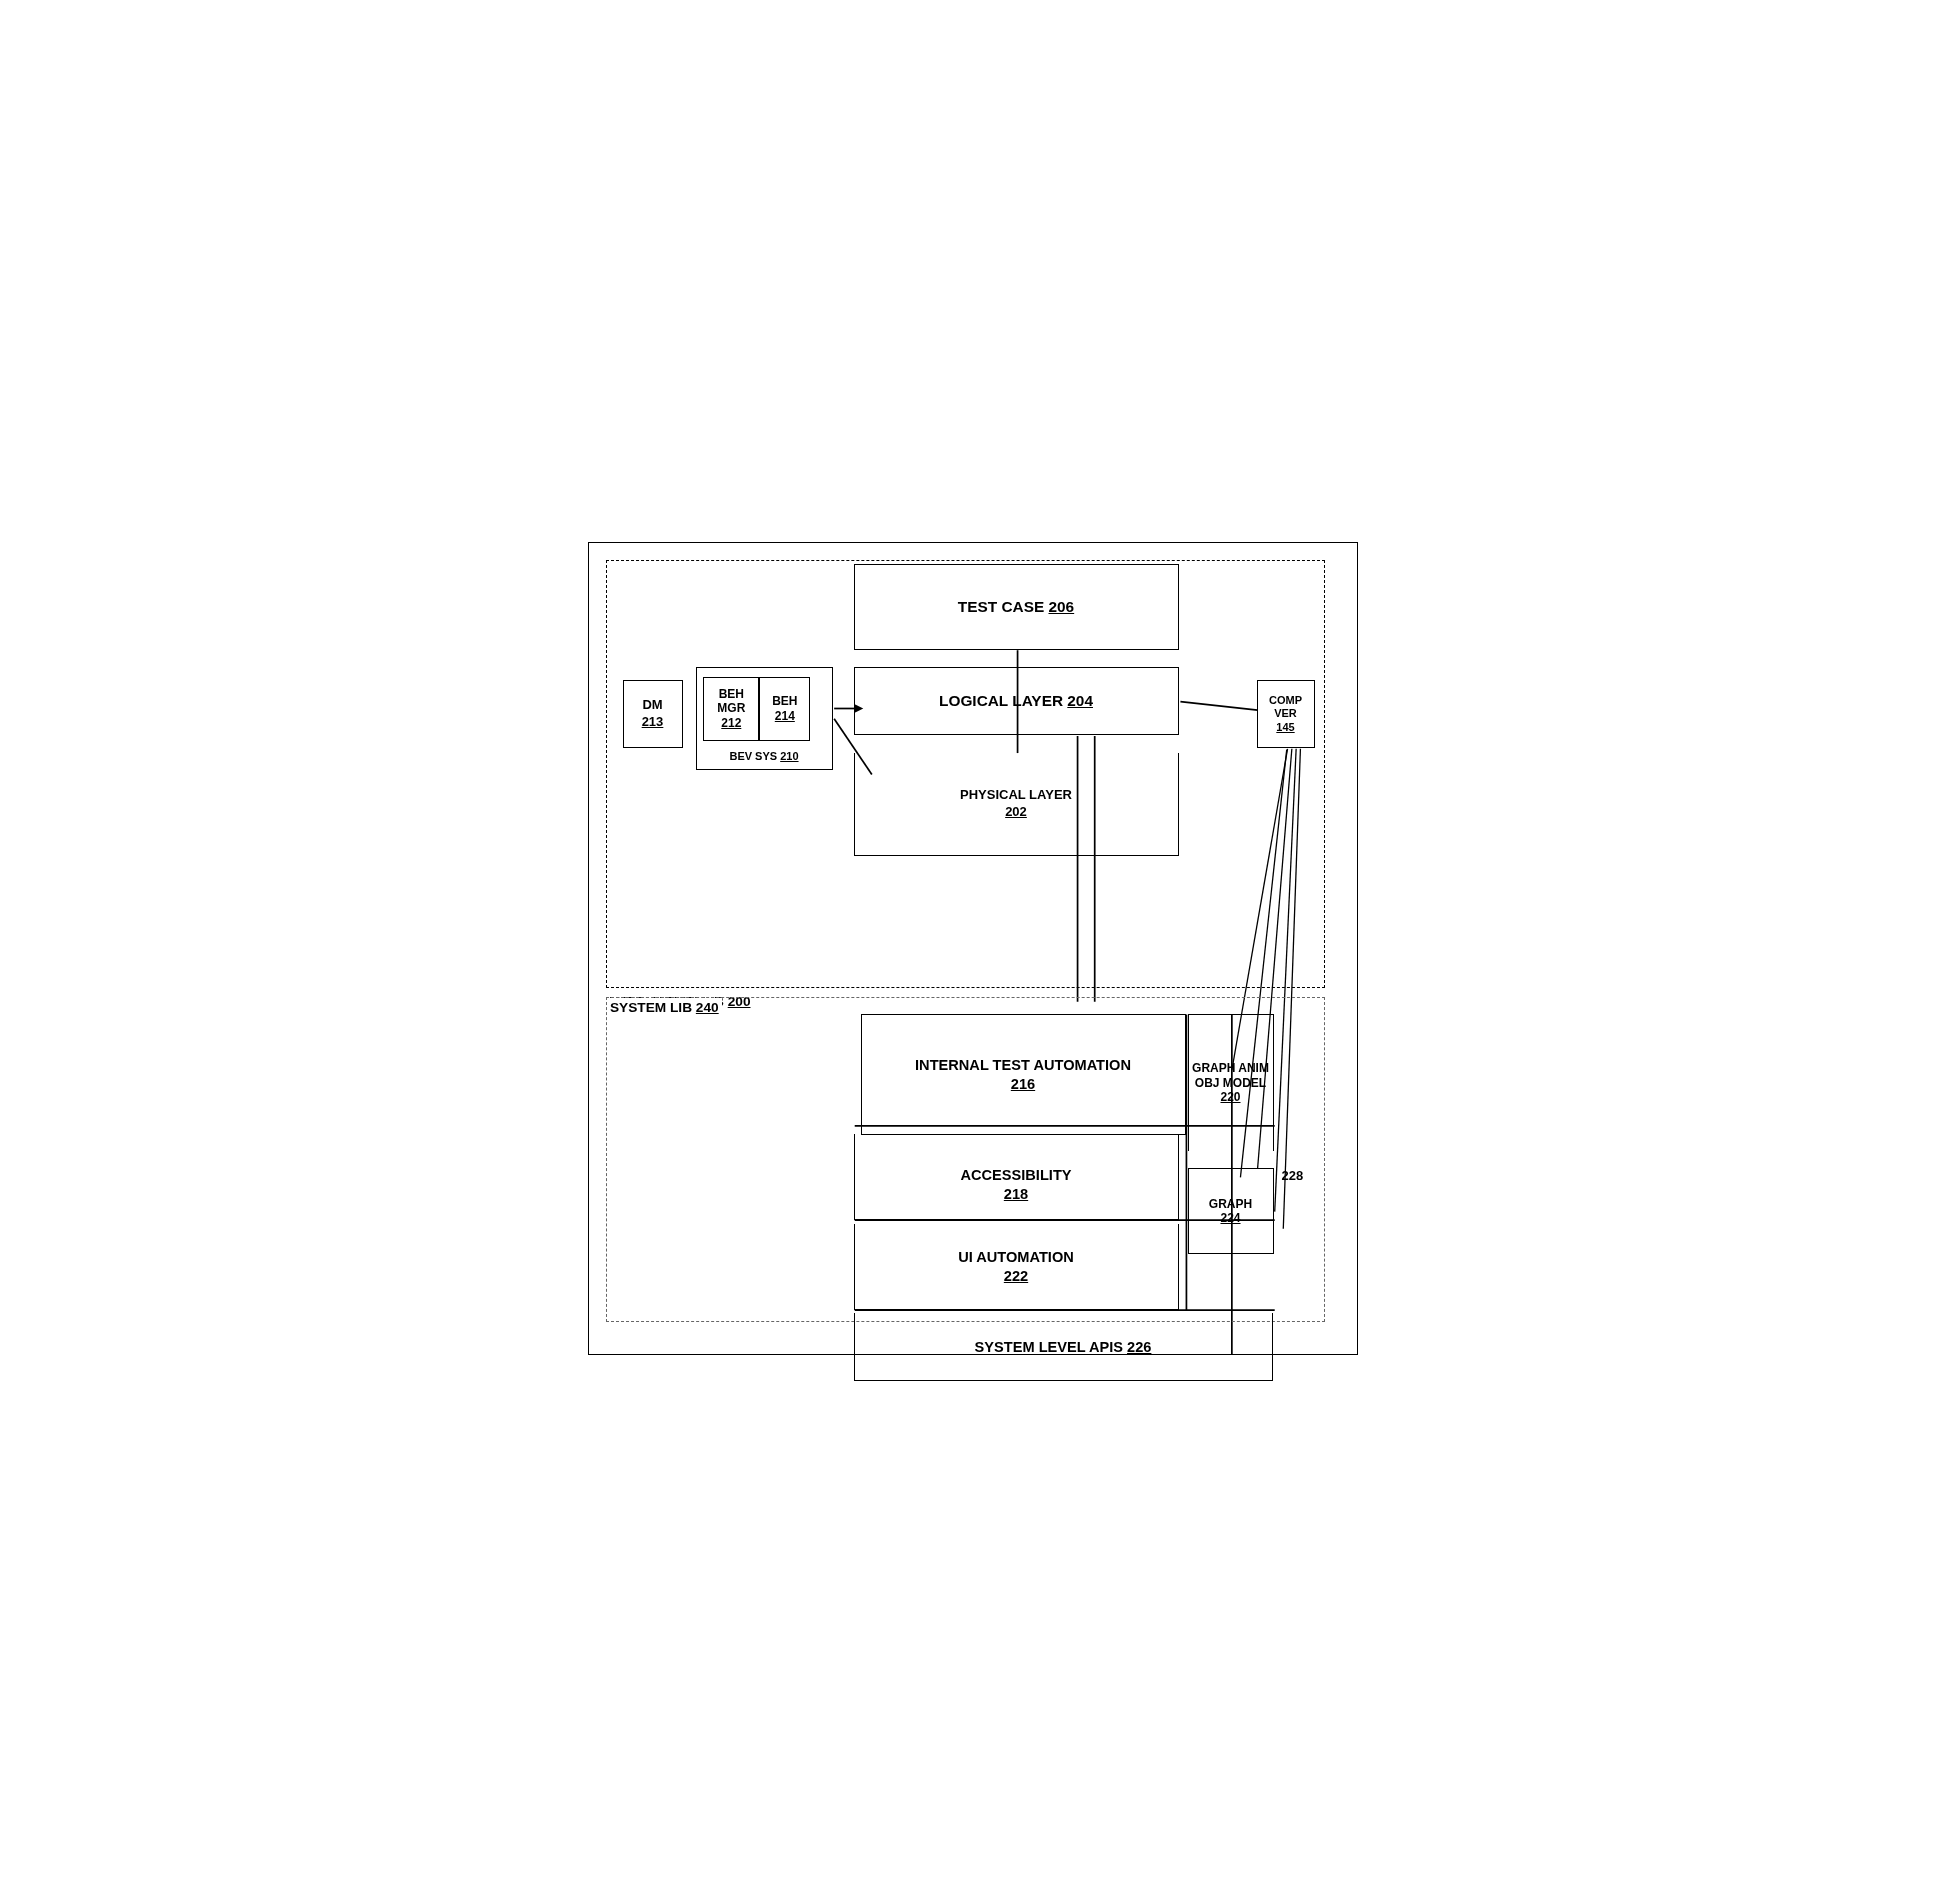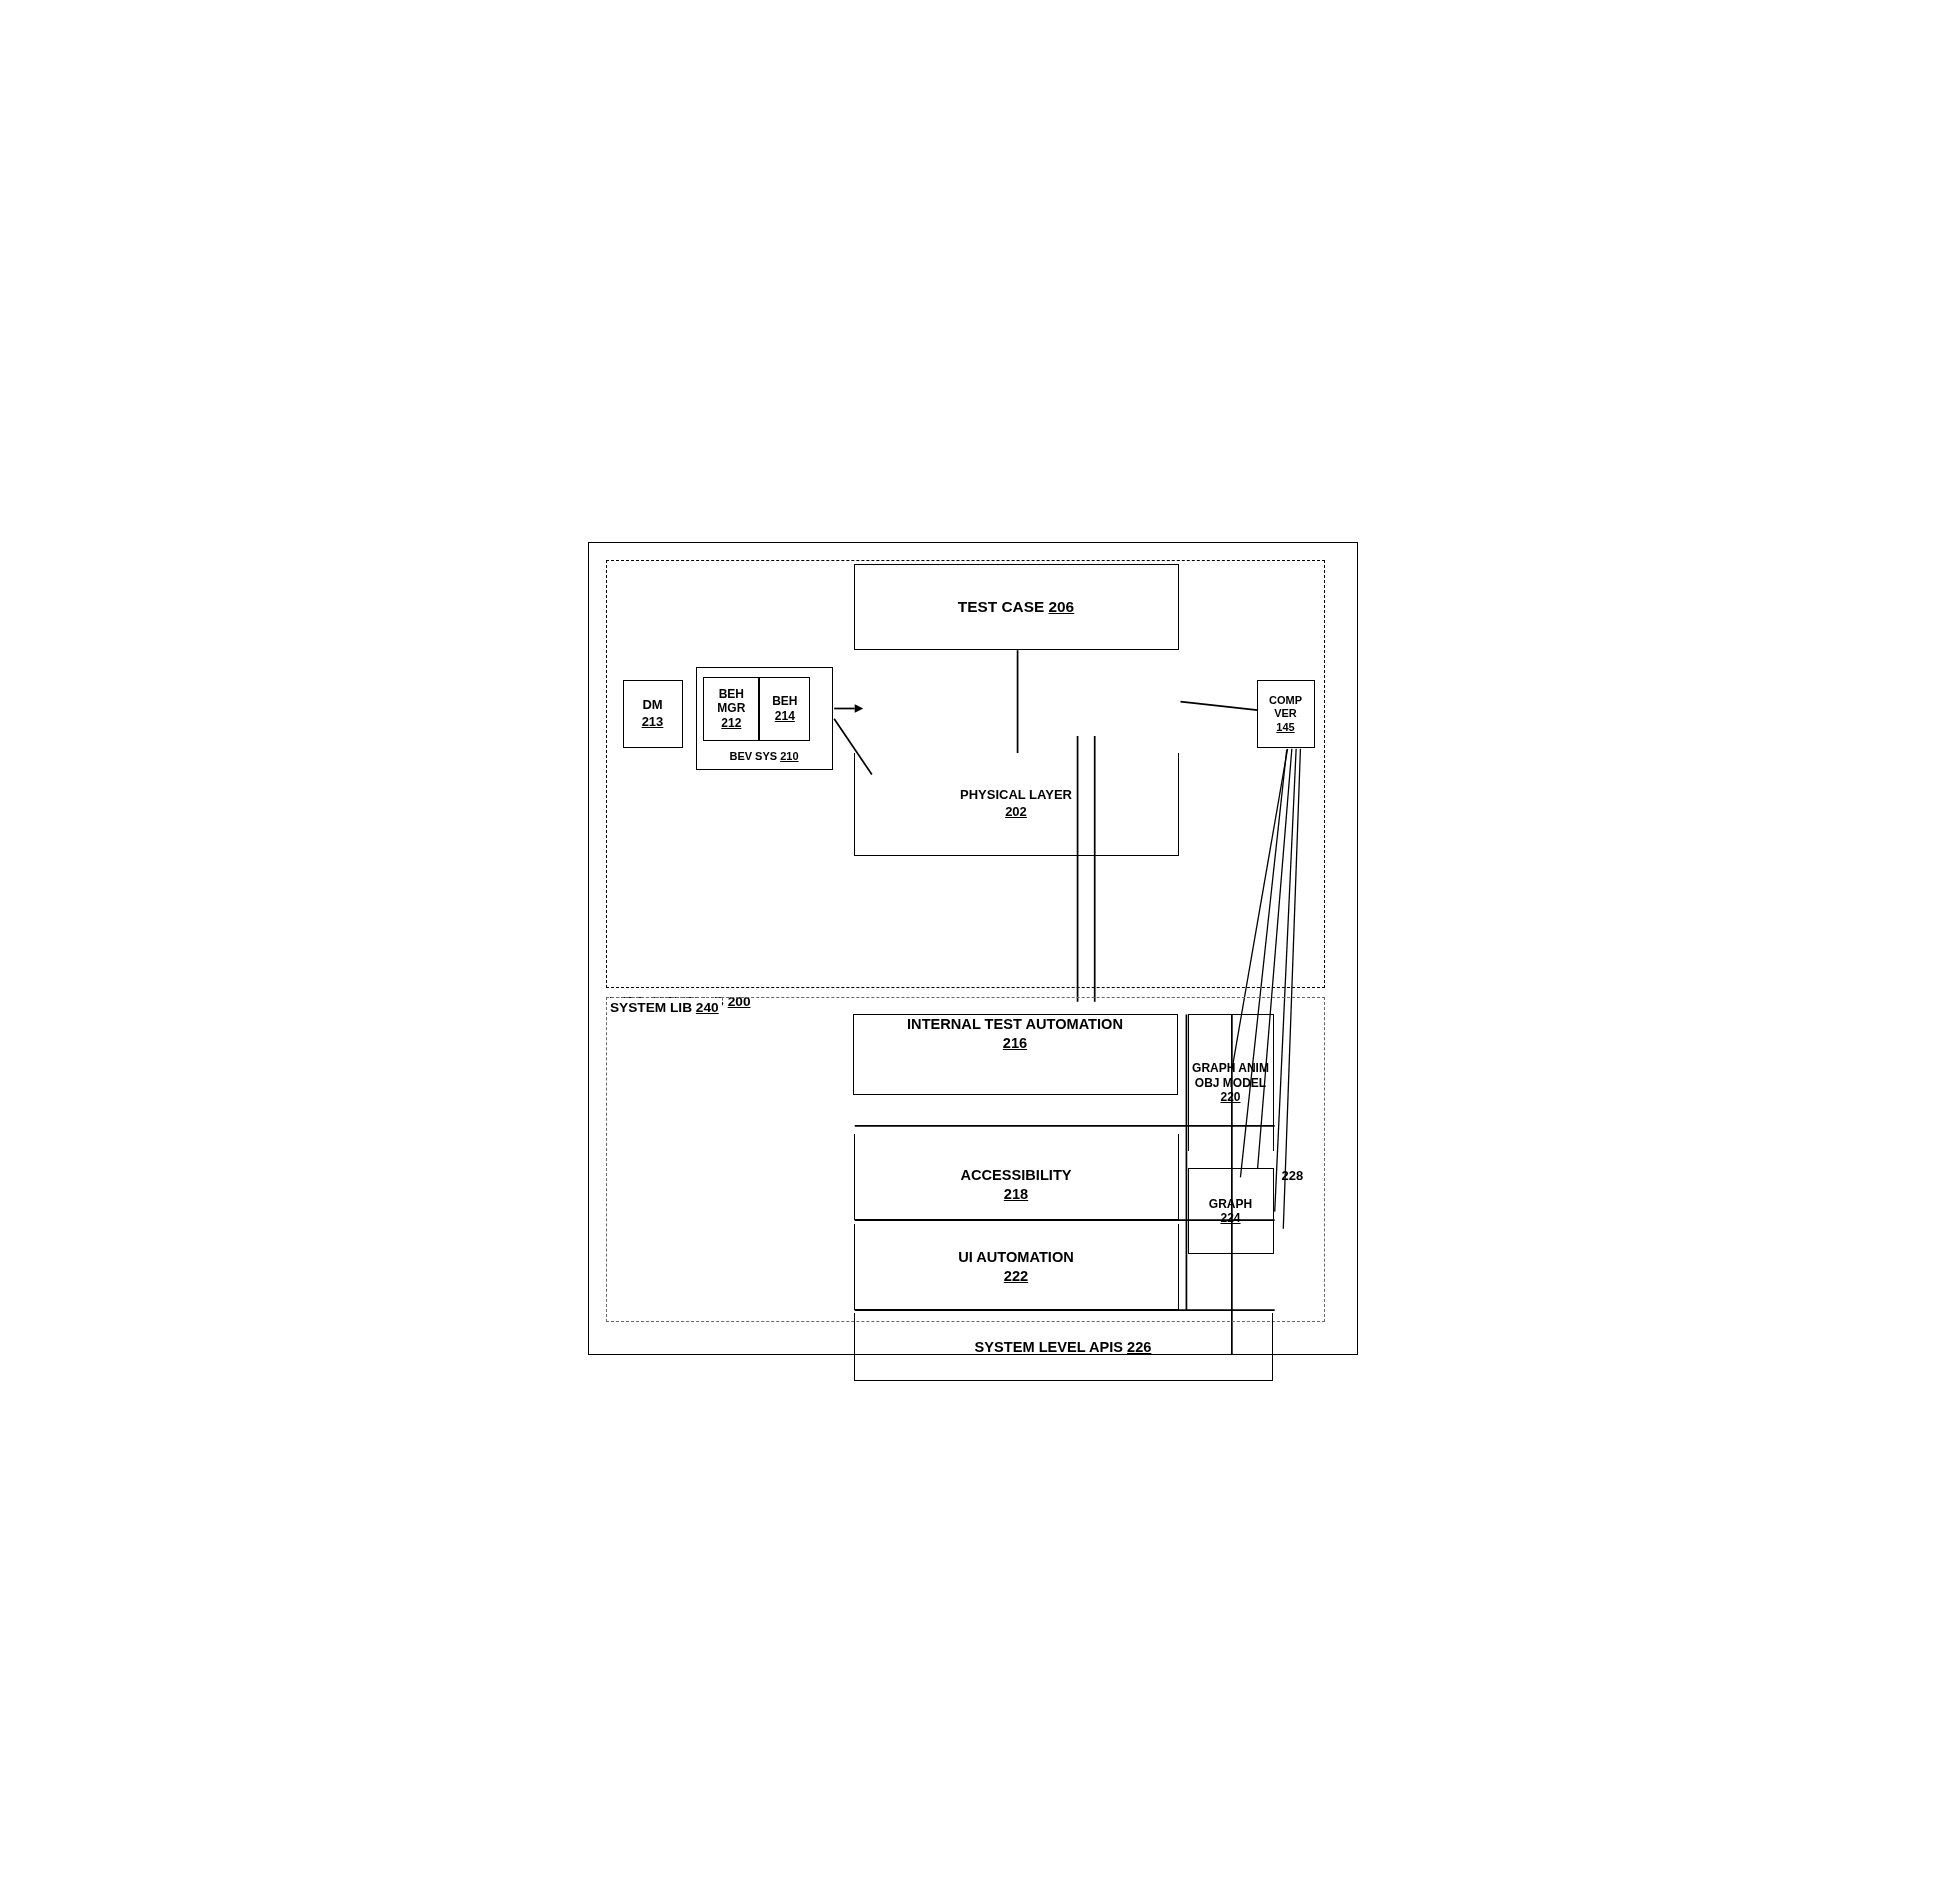--- a/index.html
+++ b/index.html
@@ -250,26 +250,26 @@
       font-weight: bold;
       text-align: center;
       line-height: 1.2;
     }
     .graph-label u { text-decoration: underline; }
 
     
     .internal-test-box {
       position: absolute;
       top: 471px;
-      left: 264px;
+      left: 272px;
       width: 325px;
-      height: 81px;
-      border: 1.7px solid #000;
-      display: flex;
-      align-items: flex-start;
+      height: 121px;
+      border: 1.7px solid #000;
+      display: flex;
+      align-items: center;
       justify-content: center;
     }
     .internal-test-label {
       font-size: 14.6px;
       font-weight: bold;
       text-align: center;
       line-height: 1.3;
     }
     .internal-test-label u { text-decoration: underline; }
 
@@ -393,20 +393,26 @@
     <line x1="814" y1="241" x2="760" y2="740" stroke="#000" stroke-width="1.5"></line>
   </svg>
 
   <div class="test-case-box">
     <div class="test-case-label">
       <span>TEST CASE</span>
       <u>206</u>
     </div>
   </div>
 
+  <div class="logical-layer-box">
+    <div class="logical-layer-label">
+      <span>LOGICAL LAYER</span>
+      <u>204</u>
+    </div>
+  </div>
 
   <div class="physical-layer-box">
     <div class="physical-layer-label">
       <span>PHYSICAL LAYER</span><br>
       <u>202</u>
     </div>
   </div>
 
   <div class="dm-box">
     <div class="dm-label">

